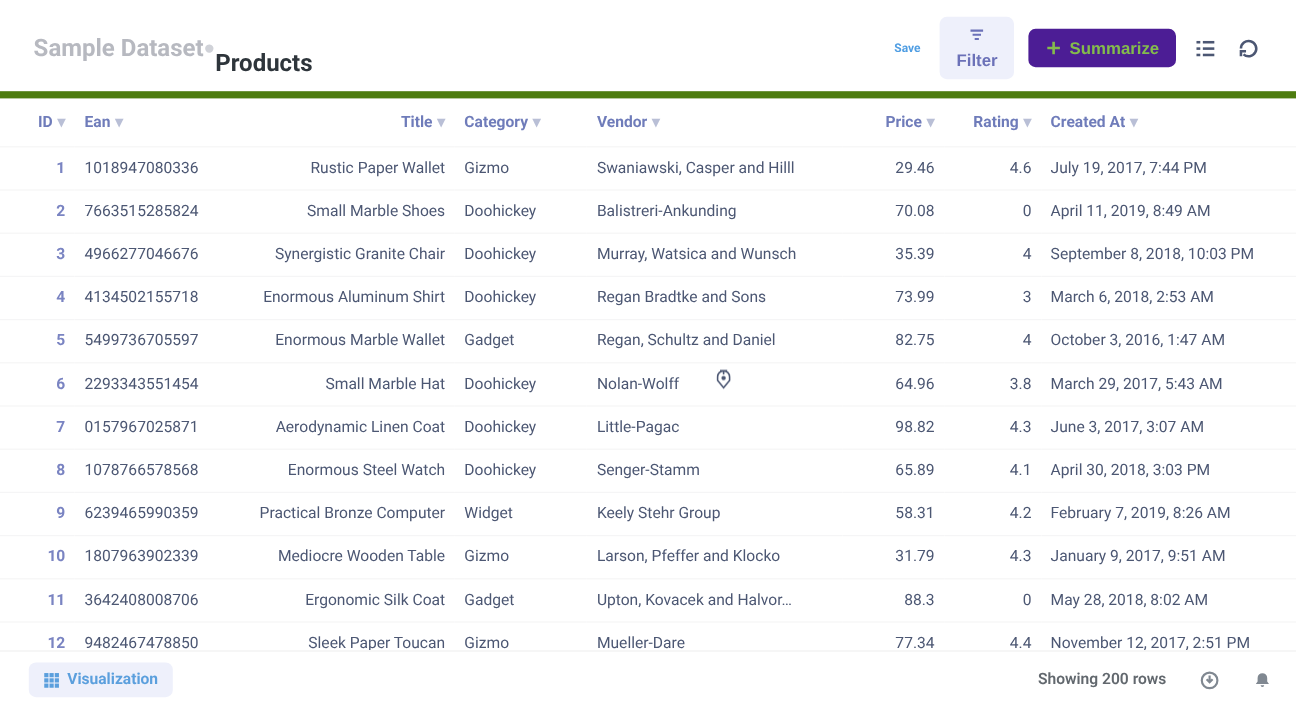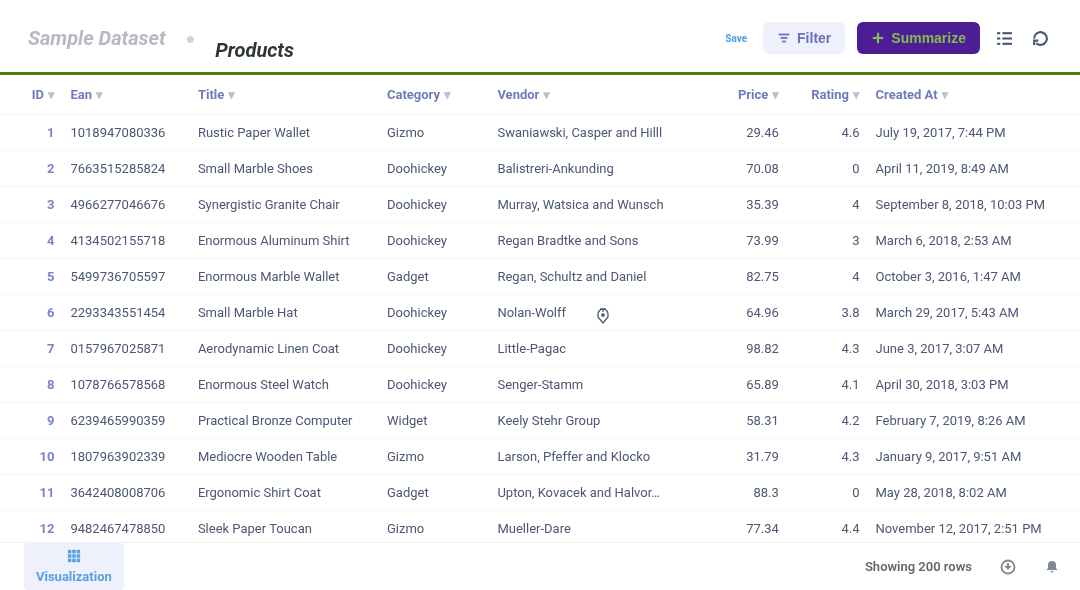--- a/index.html
+++ b/index.html
@@ -1,47 +1,47 @@
 <!DOCTYPE html>
 <html><head>
 <meta charset="utf-8">
 <style>
 * { box-sizing: border-box; margin: 0; padding: 0; }
 body { font-family: -apple-system, BlinkMacSystemFont, "Segoe UI", Roboto, sans-serif; background: #fff; color: #4c5773; width: 1080px; height: 590px; overflow: hidden; position: relative; }
 .header { display: flex; align-items: center; padding: 14px 28px 10px 28px; }
-.breadcrumb { display: flex; align-items: center; gap: 20px; font-size: 20px; font-weight: 700; font-style: italic; }
+.breadcrumb { display: flex; align-items: center; gap: 0; font-size: 20px; font-weight: 700; }
 .bc-dataset { color: #b7b9c0; }
 .bc-sep { color: #d0d2d8; font-size: 16px; }
 .bc-current { color: #2e353b; margin-top: 24px; }
 .header-actions { margin-left: auto; display: flex; align-items: center; gap: 12px; }
 .save-link { color: #509ee3; font-weight: 700; font-size: 10px; cursor: pointer; padding: 6px 4px; }
 .btn { display: flex; align-items: center; gap: 6px; border-radius: 6px; padding: 8px 14px; font-weight: 700; font-size: 14px; cursor: pointer; border: none; }
-.btn-filter { background: #eef0fb; color: #6b71b8; }
+.btn-filter { background: #eef0fb; color: #6b71b8; flex-direction: column; }
 .btn-summarize { background: #4c1d95; color: #84bb4c; }
 .icon-btn { width: 24px; height: 24px; display: flex; align-items: center; justify-content: center; color: #4c5773; cursor: pointer; }
-.table-wrap { overflow-y: auto; height: 478px; border-top: 3px solid #4d7c0f; }
+.table-wrap { overflow-y: auto; height: 478px; border-top: 6px solid #4d7c0f; }
 table { border-collapse: collapse; width: 100%; }
 th, td { font-size: 13px; text-align: left; padding: 10px 8px; white-space: nowrap; }
 th { color: #6f7cba; font-weight: 700; padding-top: 12px; padding-bottom: 12px; }
 th.num, td.num { text-align: right; }
 th .hdr { display: inline-flex; align-items: center; gap: 4px; }
 th .chev { color: #b9bfd6; }
 td { color: #4c5773; }
 td.idcell { color: #7a84c2; font-weight: 700; }
 tbody tr { border-top: 1px solid #f5f5f6; }
 .col-id { width: 58px; padding-left: 28px; }
 .col-ean { width: 120px; }
-.col-title { width: 178px; }
+.col-title { width: 178px; text-align: right; }
 .col-cat { width: 104px; }
 .col-vendor { width: 200px; }
 .col-price { width: 80px; }
 .col-rating { width: 76px; }
 .col-created { width: 200px; }
 .footer { position: absolute; bottom: 0; left: 0; right: 0; height: 48px; display: flex; align-items: center; padding: 0 20px 0 24px; background: #fff; border-top: 1px solid #f0f0f1; }
-.footer-btn { display: inline-flex; align-items: center; gap: 6px; background: #eef0fb; color: #5b9fdd; font-weight: 700; font-size: 13px; padding: 7px 12px; border-radius: 6px; margin-right: 10px; cursor: pointer; flex-direction: column; }
+.footer-btn { display: inline-flex; align-items: center; gap: 6px; background: #eef0fb; color: #5b9fdd; font-weight: 700; font-size: 13px; padding: 7px 12px; border-radius: 6px; margin-right: 10px; cursor: pointer; }
 .footer-right { margin-left: auto; display: flex; align-items: center; gap: 28px; color: #62686e; font-size: 13px; font-weight: 600; }
 .footer-icon { color: #808891; cursor: pointer; display:flex; }
 .truncate { max-width: 180px; overflow: hidden; text-overflow: ellipsis; }
 .cursor { position:absolute; left:595px; top:307px; pointer-events:none; }
 svg { display: block; }
 </style>
 </head>
 <body>
 
 <div class="header">
@@ -225,21 +225,21 @@
           <td class="col-title">Mediocre Wooden Table</td>
           <td class="col-cat">Gizmo</td>
           <td class="col-vendor truncate">Larson, Pfeffer and Klocko</td>
           <td class="col-price num">31.79</td>
           <td class="col-rating num">4.3</td>
           <td class="col-created">January 9, 2017, 9:51 AM</td>
         </tr>
         <tr>
           <td class="col-id num idcell">11</td>
           <td class="col-ean">3642408008706</td>
-          <td class="col-title">Ergonomic Shirt Coat</td>
+          <td class="col-title">Ergonomic Silk Coat</td>
           <td class="col-cat">Gadget</td>
           <td class="col-vendor truncate">Upton, Kovacek and Halvor…</td>
           <td class="col-price num">88.3</td>
           <td class="col-rating num">0</td>
           <td class="col-created">May 28, 2018, 8:02 AM</td>
         </tr>
         <tr>
           <td class="col-id num idcell">12</td>
           <td class="col-ean">9482467478850</td>
           <td class="col-title">Sleek Paper Toucan</td>

